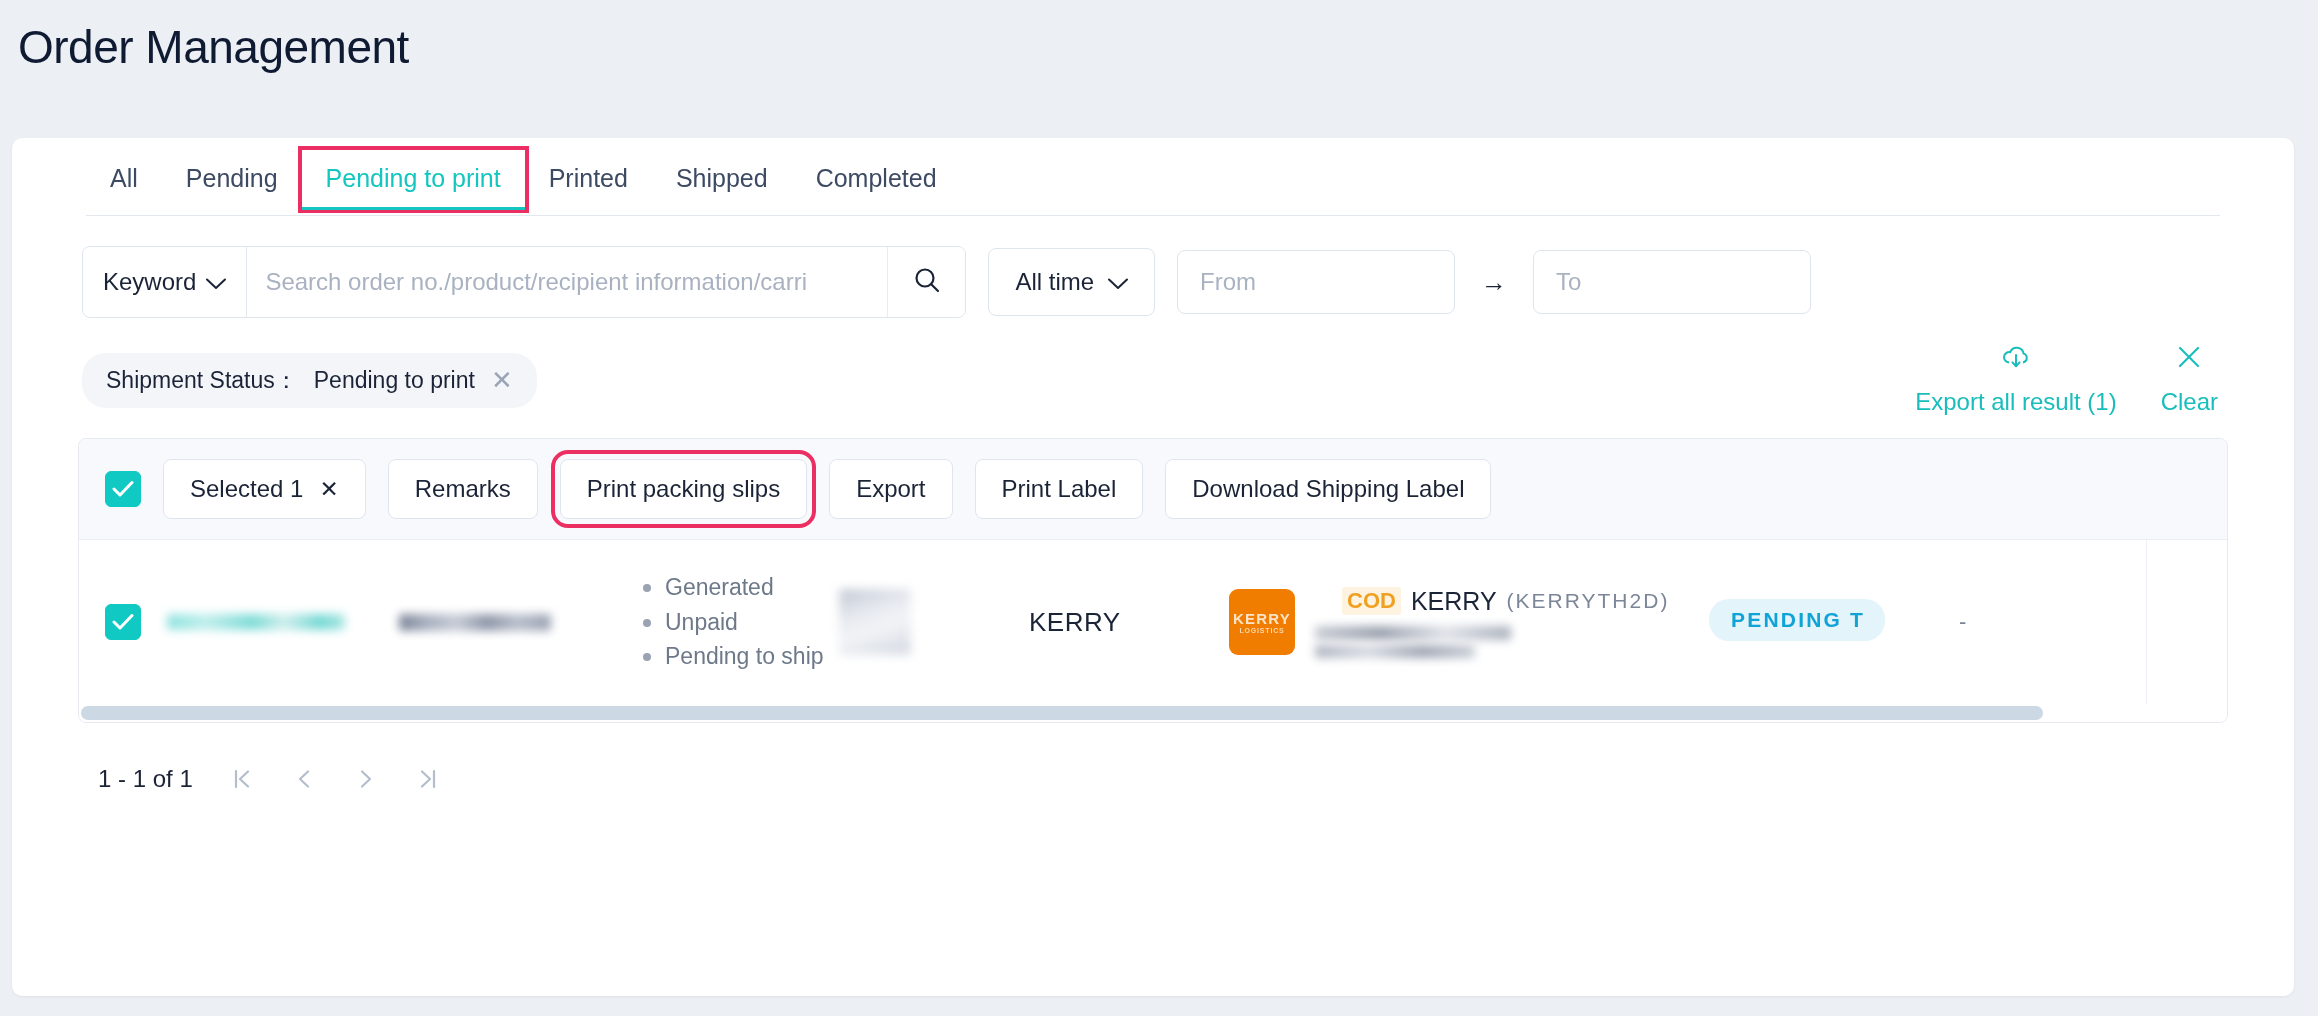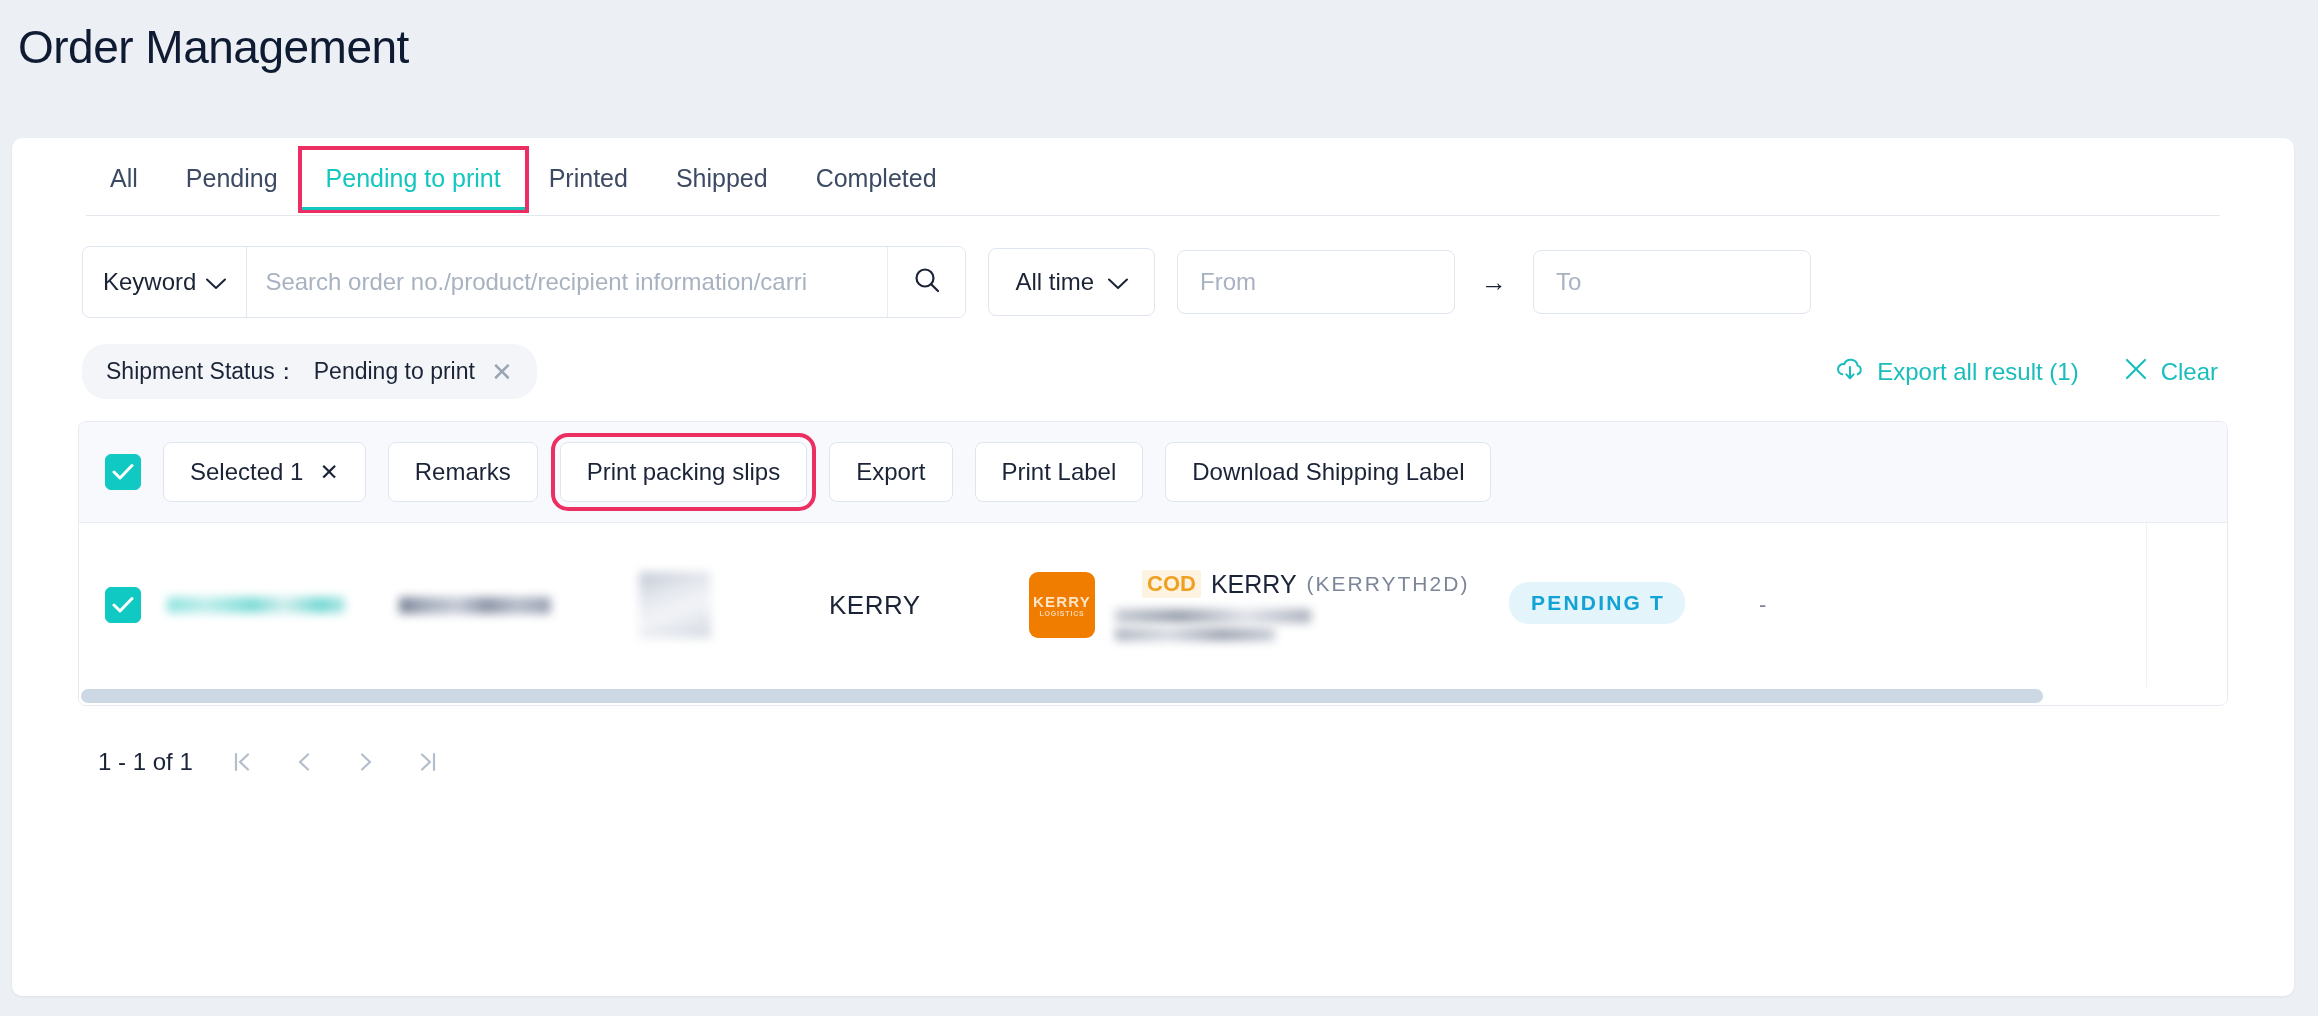--- a/index.html
+++ b/index.html
@@ -129,21 +129,21 @@
   }
   .chip {
     display: inline-flex; align-items: center; gap: 16px;
     background: #f3f5f9; border-radius: 24px;
     padding: 12px 24px; font-size: 23px; color: #1b2437;
   }
   .chip .x { color: #9aa5b5; font-size: 26px; cursor: pointer; line-height: 1; }
   .links { display: flex; align-items: center; gap: 44px; padding-right: 6px; }
   .link {
     display: flex; align-items: center; gap: 12px;
-    color: #19bdbc; font-size: 24px; cursor: pointer; white-space: nowrap;
+    color: #19bdbc; font-size: 24px; cursor: pointer; white-space: nowrap; flex-direction: column;
   }
 
   
   .table-wrap {
     margin: 22px 66px 0 66px;
     border: 1px solid #e6eaf0;
     border-radius: 8px;
     overflow: hidden;
   }
   .toolbar {
@@ -415,20 +415,27 @@
       </div>
 
       <div class="c-order">
         <div class="blur teal"></div>
       </div>
 
       <div class="c-prod">
         <div class="blur grey"></div>
       </div>
 
+      <div class="c-status">
+        <ul class="status-list">
+          <li>Generated</li>
+          <li>Unpaid</li>
+          <li>Pending to ship</li>
+        </ul>
+      </div>
 
       <div class="c-thumb">
         <div class="blur block"></div>
       </div>
 
       <div class="c-carrier">
         <span class="carrier-name">KERRY</span>
       </div>
 
       <div class="c-ship">

